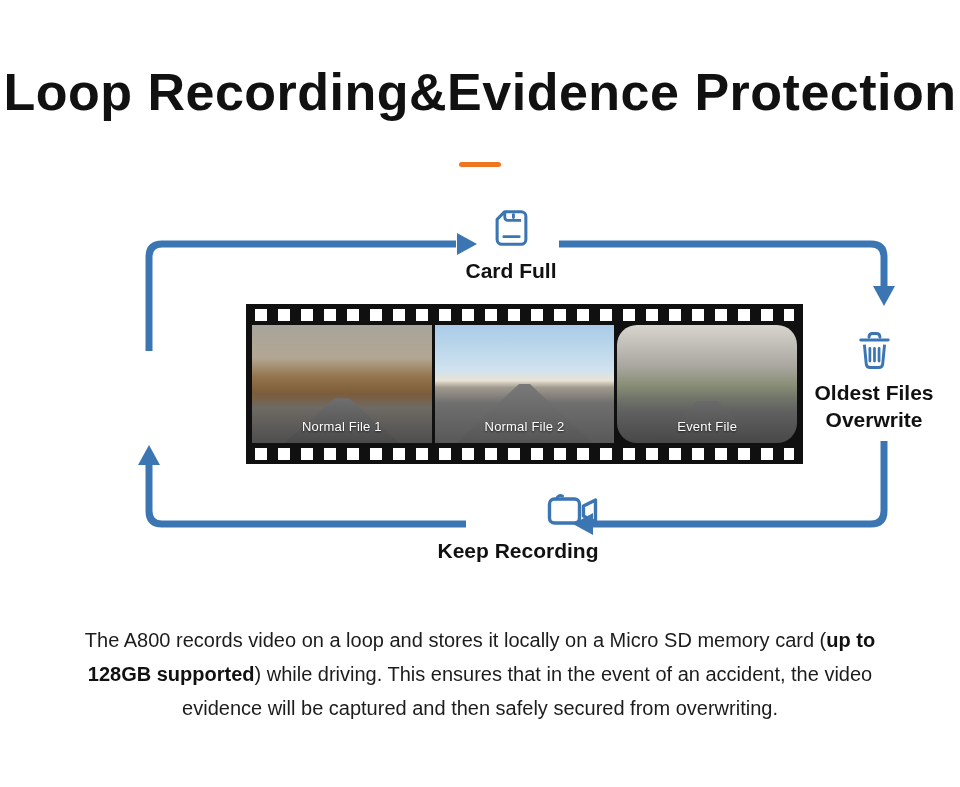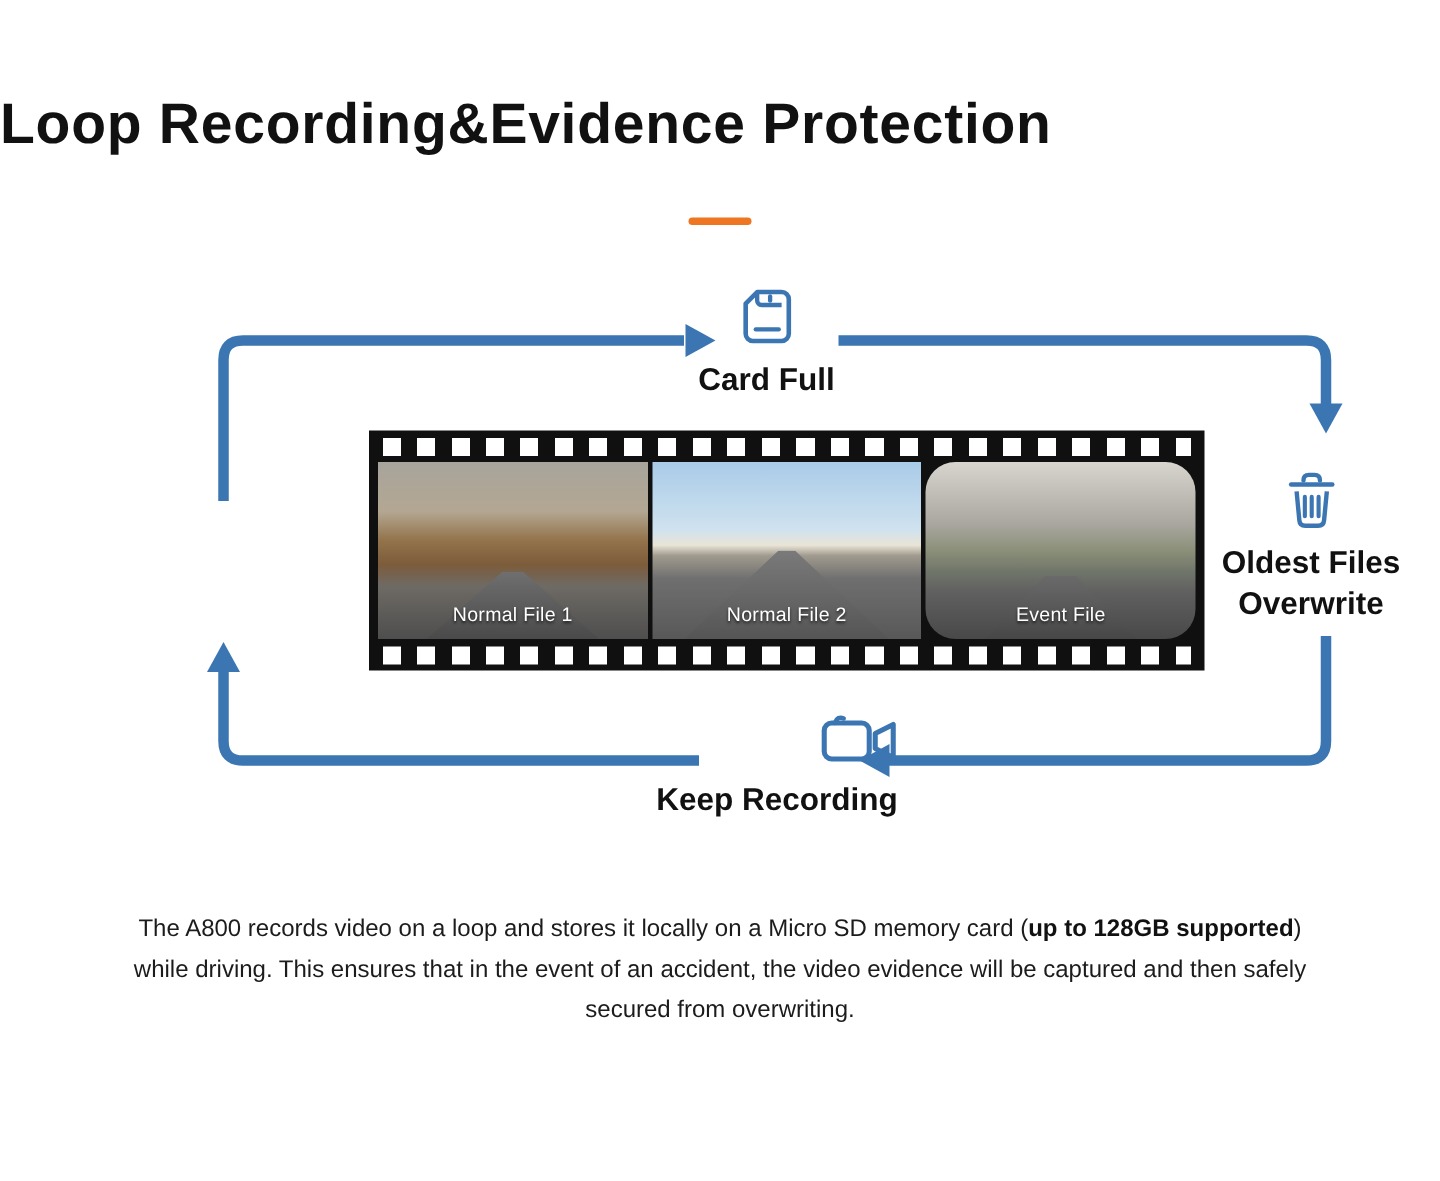--- a/index.html
+++ b/index.html
@@ -9,22 +9,22 @@
     height: 787px;
     font-family: "Liberation Sans", "DejaVu Sans", sans-serif;
     color: #111;
     overflow: hidden;
   }
   .page { width: 960px; height: 787px; position: relative; }
 
   
   .page-title {
     padding-top: 62px;
-    text-align: left;
-    font-size: 38px;
+    text-align: center;
+    font-size: 52px;
     font-weight: 800;
     color: #111;
     letter-spacing: 0.5px;
   }
   .title-divider {
     width: 42px; height: 5px;
     margin: 40px auto 0 auto;
     border-radius: 3px;
     background: #ee7623;
   }
@@ -124,21 +124,21 @@
       radial-gradient(circle at 84% 52%, rgba(255,120,200,0.8) 0 6%, transparent 11%),
       radial-gradient(circle at 12% 60%, rgba(120,230,160,0.7) 0 5%, transparent 10%),
       linear-gradient(180deg,#141824 0%,#2a1f3a 34%,#40203a 55%,#2c2c2c 76%,#191919 100%);
   }
 
   
   .description {
     margin: 24px auto 0 auto;
     max-width: 795px;
     text-align: center;
-    font-size: 16px;
+    font-size: 20px;
     line-height: 1.7;
     color: #1c1c1c;
   }
   .description strong { font-weight: 700; color: #111; }
 </style>
 </head>
 <body>
 
 <div class="page">
 

